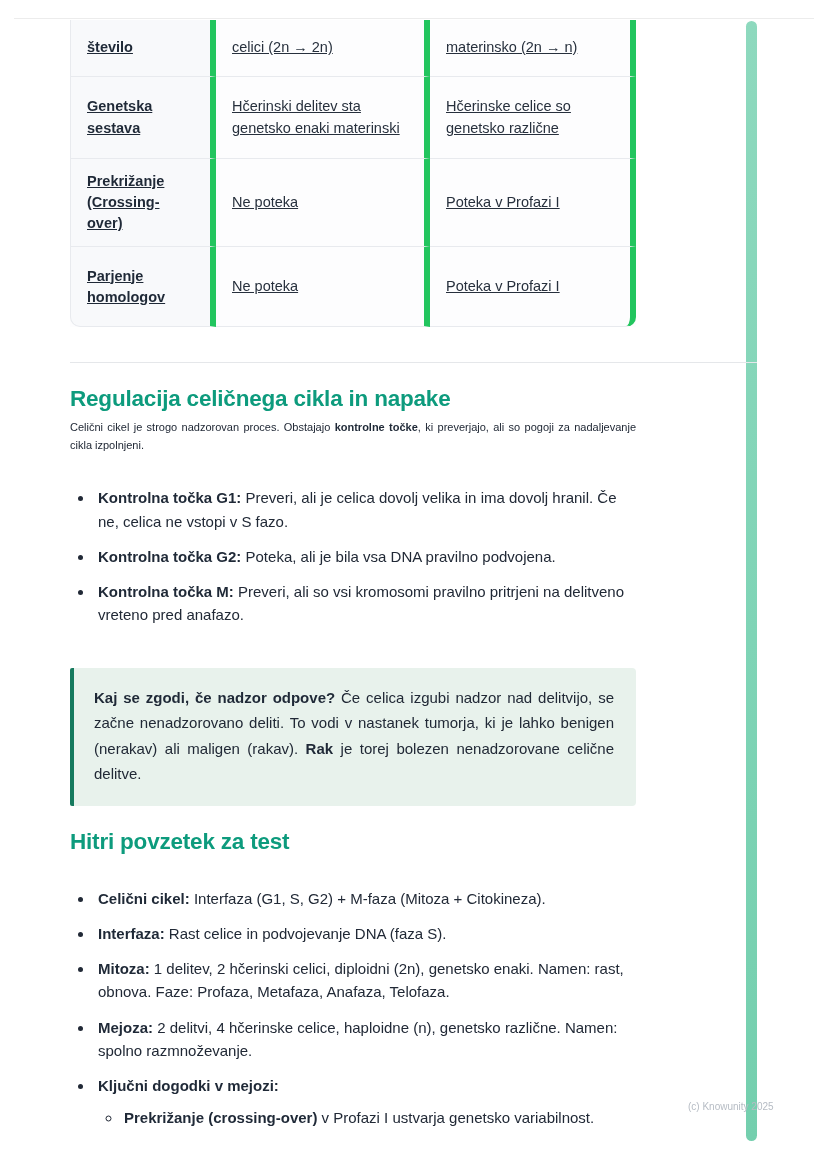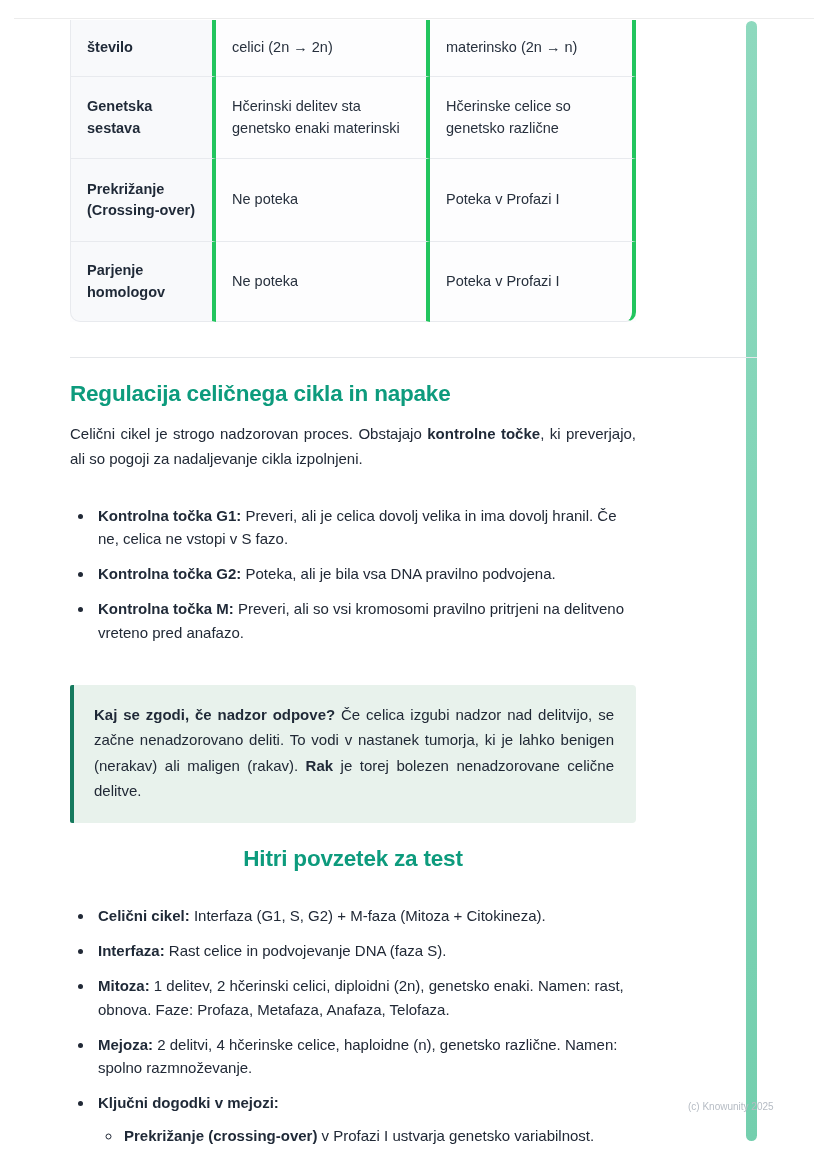--- a/index.html
+++ b/index.html
@@ -44,23 +44,24 @@
     width: 566px;
     border-collapse: separate;
     border-spacing: 0;
     font-size: 14.5px;
     line-height: 1.45;
     color: #27303d;
     background: #fdfdfe;
   }
   table.cmp td {
     border-bottom: 1px solid #e8eaee;
-    border-right: 4px solid #22c55e;
+    border-right: 6px solid #22c55e;
     padding: 12px 16px;
     vertical-align: middle;
+    text-decoration: underline;
   }
   table.cmp td.feature {
     background: #f8f9fb;
     font-weight: 700;
     color: #1f2937;
     border-left: 1px solid #e8eaee;
   }
   table.cmp tr.r1 td { height: 57px; vertical-align: top; padding-top: 17px; }
   table.cmp tr.r2 td { height: 82px; }
   table.cmp tr.r3 td { height: 83px; }
@@ -77,22 +78,22 @@
   }
 
   h2.section-title {
     margin-top: 23px;
     font-size: 22.5px;
     font-weight: 700;
     color: #0d9b7d;
     letter-spacing: -0.2px;
   }
   p.body-text {
-    margin-top: 15px;
-    font-size: 15px;
+    margin-top: 6px;
+    font-size: 11px;
     line-height: 1.65;
     text-align: justify;
   }
   ul.bullets {
     margin-top: 32px;
     padding-left: 24px;
     list-style: disc;
     font-size: 15px;
     line-height: 1.55;
   }
@@ -109,21 +110,21 @@
     margin-top: 41px;
     background: #e8f2ec;
     border-left: 4px solid #167a5e;
     border-radius: 2px 4px 4px 2px;
     padding: 17px 22px 19px 20px;
     font-size: 15px;
     line-height: 1.7;
     text-align: justify;
   }
 
-  .summary-title { margin-top: 42px; text-align: center; }
+  .summary-title { margin-top: 42px; }
 
   .footer-note {
     position: absolute;
     left: 688px;
     top: 1101px;
     font-size: 10px;
     color: #b6bcc4;
     z-index: 3;
     white-space: nowrap;
   }

